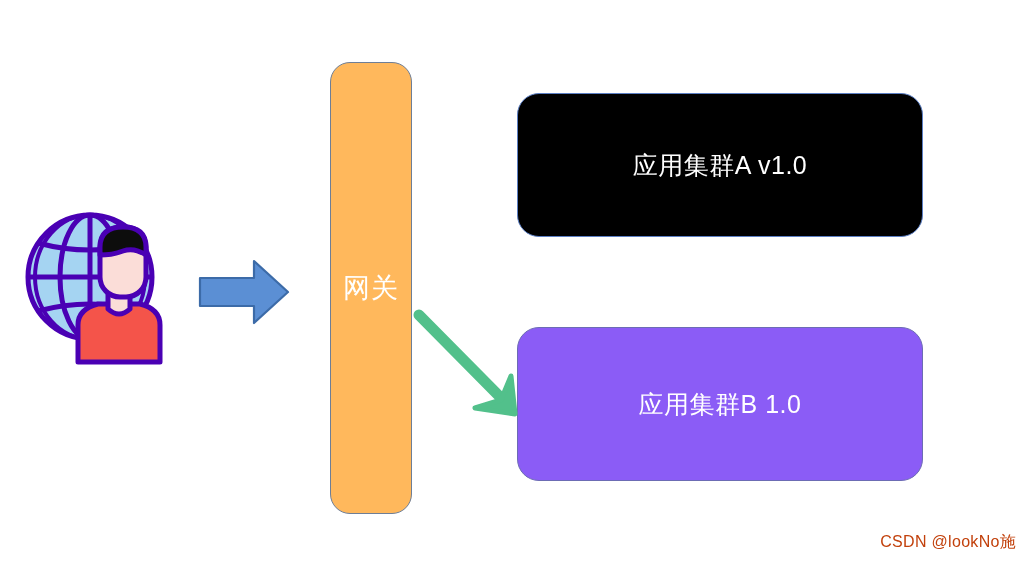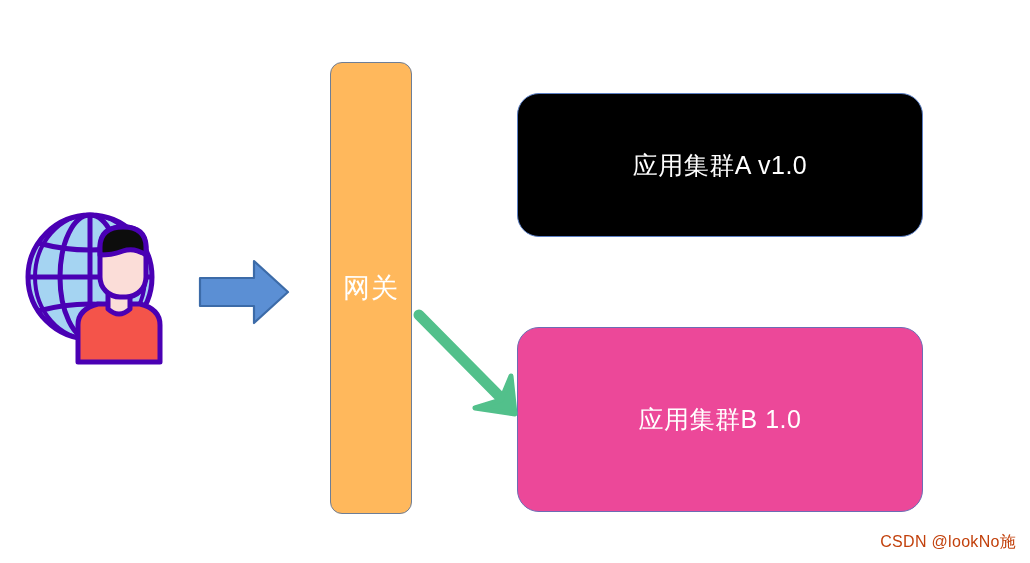--- a/index.html
+++ b/index.html
@@ -38,21 +38,21 @@
 
   
   .box-gateway {
     position: absolute;
     left: 330px;
     top: 62px;
     width: 82px;
     height: 452px;
     background: #FFB85C;
     border: 1.6px solid #6E7E96;
-    border-radius: 12px;
+    border-radius: 20px;
     box-sizing: border-box;
     display: flex;
     align-items: center;
     justify-content: center;
   }
   .box-gateway .box-label {
     color: #ffffff;
     font-size: 27px;
     letter-spacing: 1px;
     line-height: 1;
@@ -81,22 +81,22 @@
     width: 406px;
     height: 144px;
     background: #000000;
     border: 1.6px solid #5C7FC4;
     margin-top: 33px;
   }
   .box-cluster-b {
     left: 517px;
     top: 327px;
     width: 406px;
-    height: 185px;
-    background: #ec4899;
+    height: 154px;
+    background: #8b5cf6;
     border: 1.6px solid #6C6CB4;
   }
 
   
   .arrow-green {
     position: absolute;
     left: 405px;
     top: 300px;
     width: 130px;
     height: 130px;

